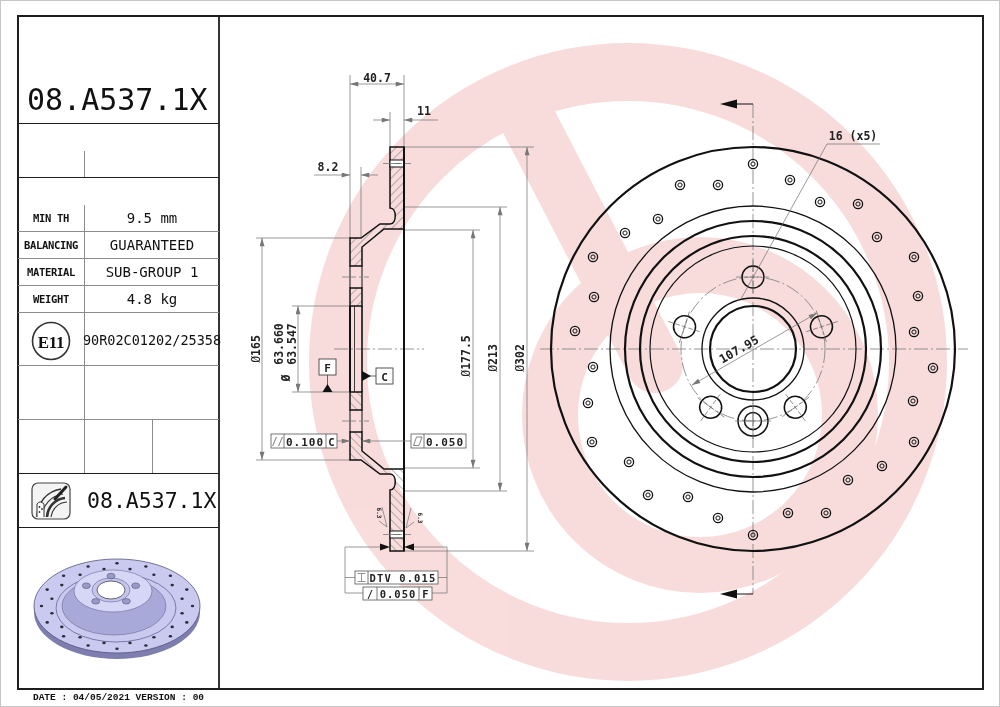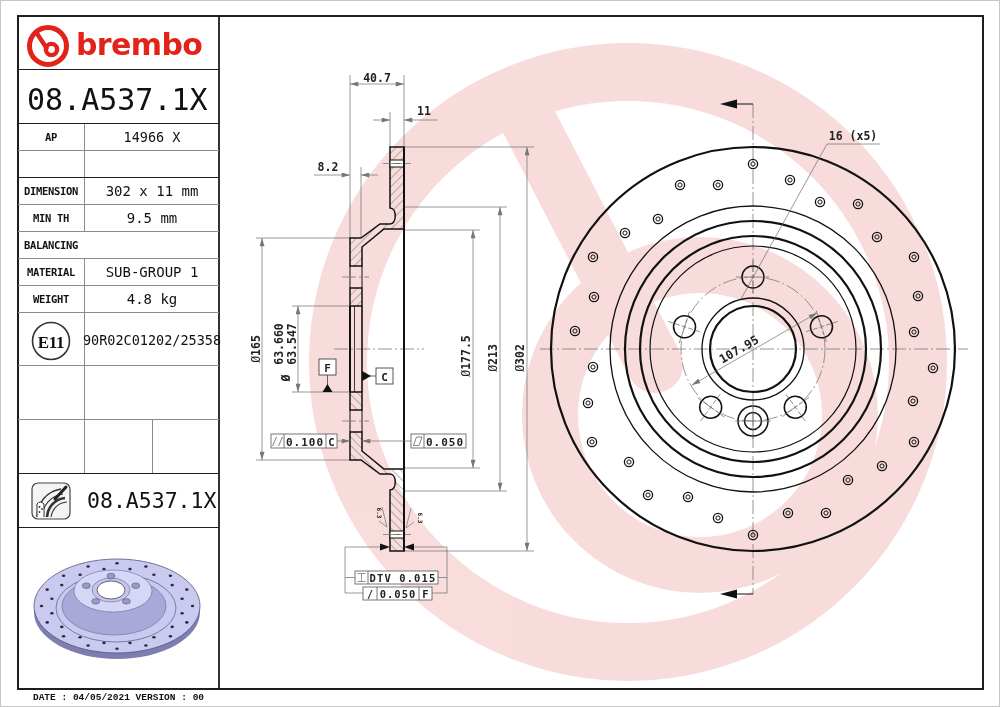--- a/index.html
+++ b/index.html
@@ -394,53 +394,38 @@
 
       <g>
         <polyline points="880,144 827,144 741,299" class="thin"></polyline>
         <text x="853" y="140" text-anchor="middle" font-size="11.5">16 (x5)</text>
       </g>
     </g>
   </svg>
 
   <div class="tb">
 
-    <div class="row thick" style="top:0;height:54px;">
-      <svg style="position:absolute;left:6px;top:6px;" width="48" height="48" viewBox="0 0 48 48">
-        <circle cx="24" cy="24" r="18.5" fill="none" stroke="#e2231a" stroke-width="5"></circle>
-        <circle cx="27.5" cy="27.5" r="5.6" fill="none" stroke="#e2231a" stroke-width="4.4"></circle>
-        <path d="M12,10 L22.5,26" stroke="#e2231a" stroke-width="4.4" stroke-linecap="round" fill="none"></path>
-      </svg>
-      <div class="brand-word">brembo</div>
-    </div>
 
     <div class="row thick" style="top:54px;height:54px;">
       <div class="pn">08.A537.1X</div>
     </div>
 
-    <div class="row" style="top:108px;height:27px;">
-      <div class="lab">AP</div>
-      <div class="val" style="font-size:13.5px;">14966 X</div>
-    </div>
 
     <div class="row thick" style="top:135px;height:27px;">
       <div class="lab"></div>
       <div class="val"></div>
     </div>
 
-    <div class="row" style="top:162px;height:27px;">
-      <div class="lab">DIMENSION</div>
-      <div class="val">302 x 11 mm</div>
-    </div>
     <div class="row" style="top:189px;height:27px;padding-left:17px;">
       <div class="lab">MIN TH</div>
       <div class="val">9.5 mm</div>
     </div>
     <div class="row" style="top:216px;height:27px;">
       <div class="lab">BALANCING</div>
+      <div class="val">GUARANTEED</div>
     </div>
     <div class="row" style="top:243px;height:27px;">
       <div class="lab">MATERIAL</div>
       <div class="val">SUB-GROUP 1</div>
     </div>
     <div class="row" style="top:270px;height:27px;">
       <div class="lab">WEIGHT</div>
       <div class="val">4.8 kg</div>
     </div>
 

